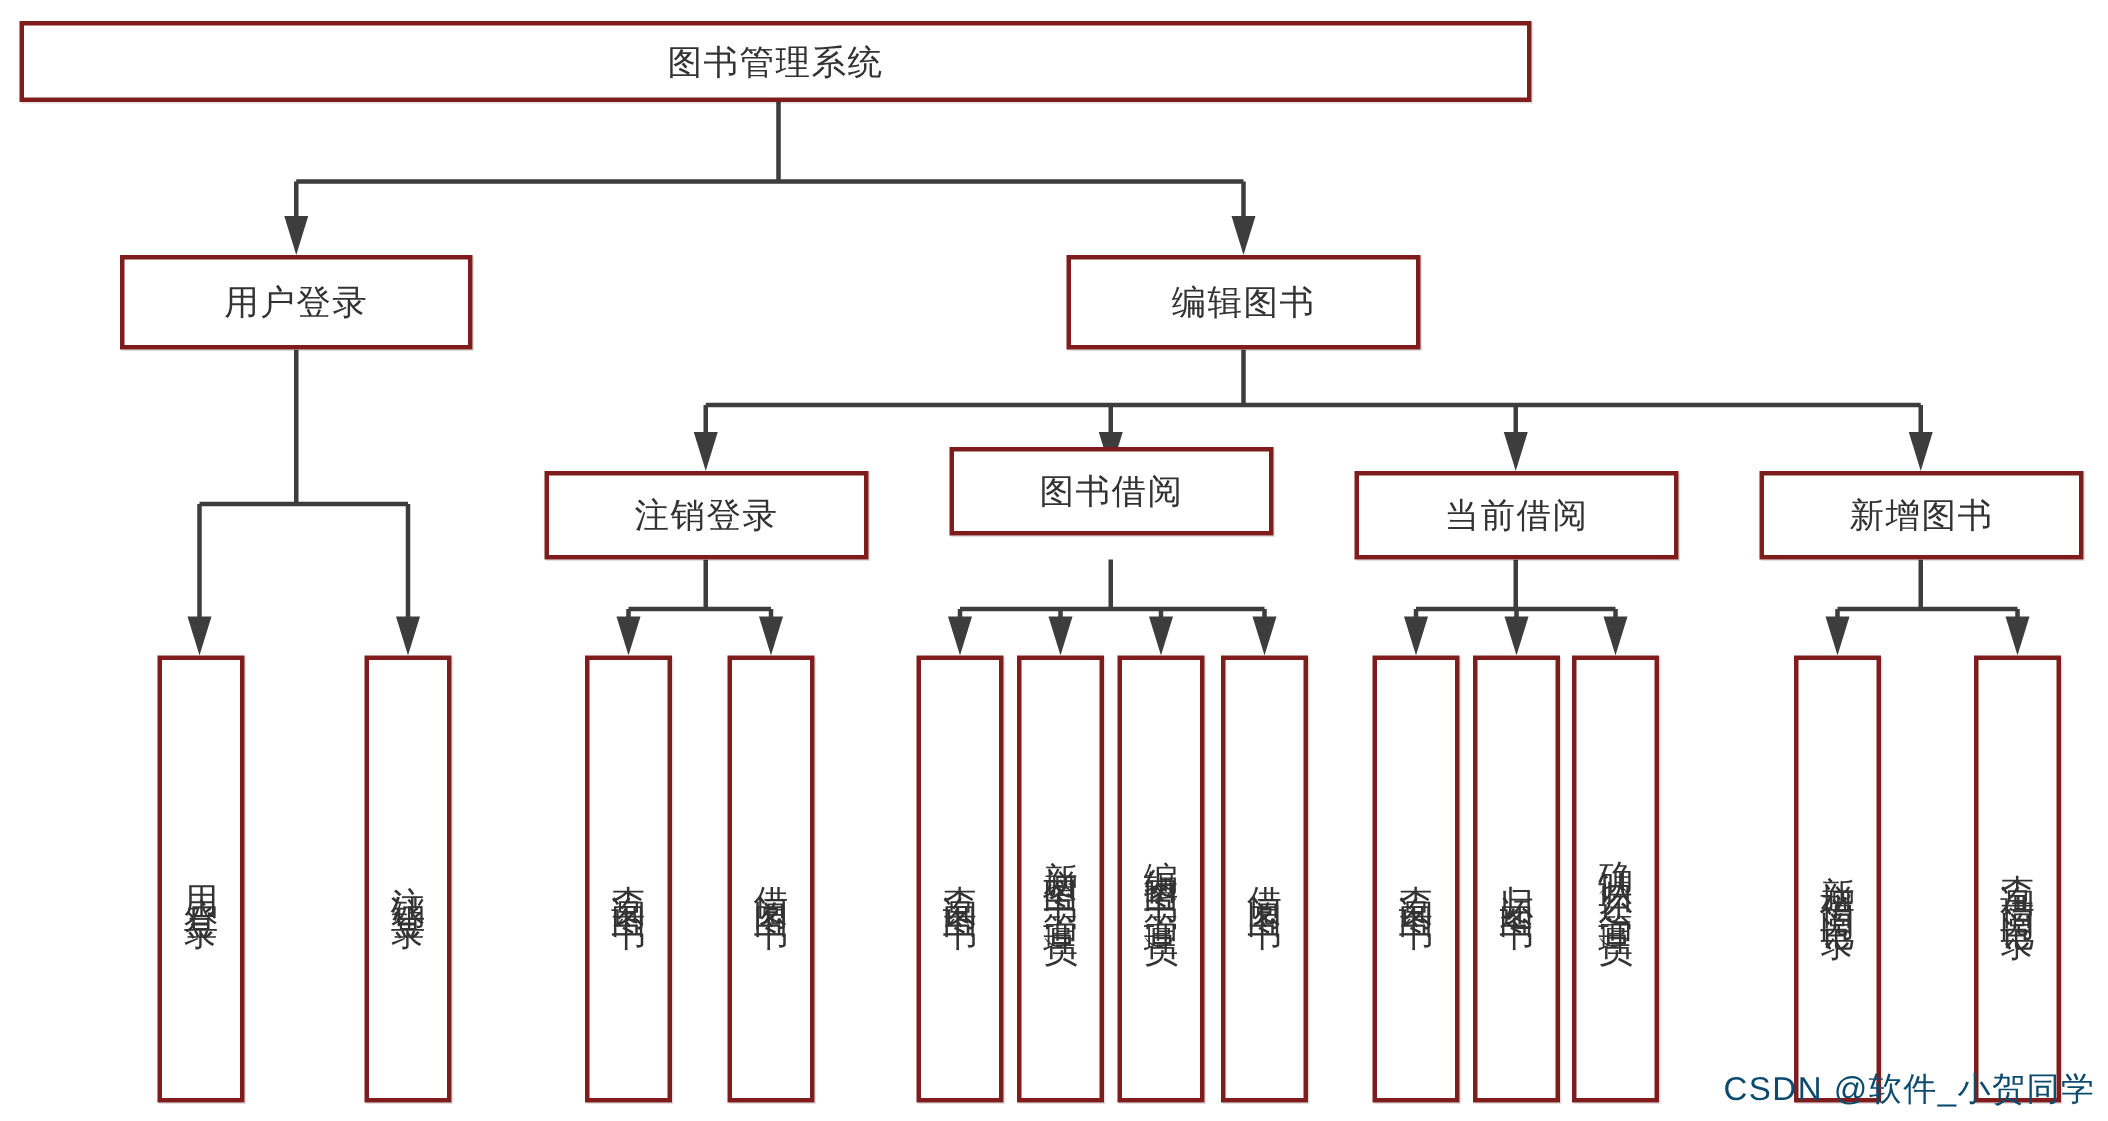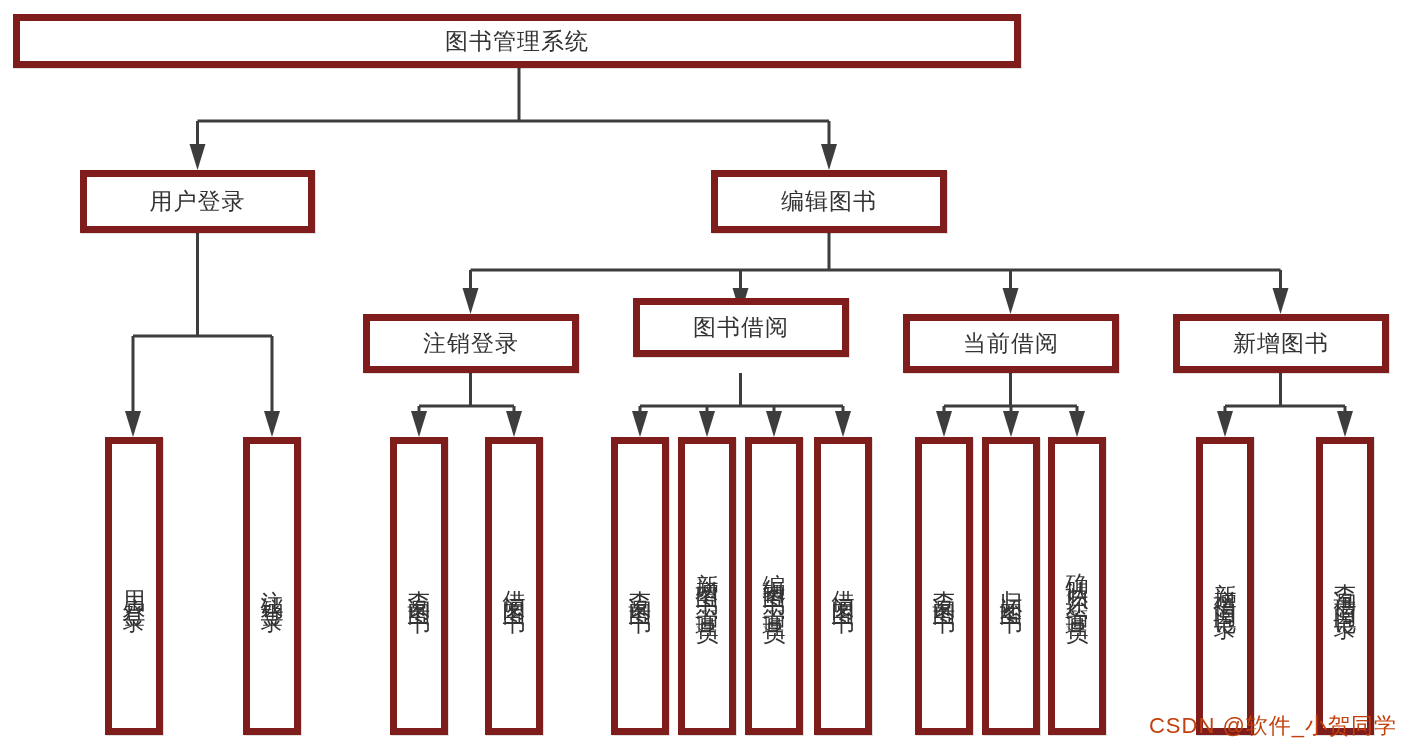--- a/index.html
+++ b/index.html
@@ -12,21 +12,21 @@
     overflow: hidden;
   }
   svg.connectors {
     position: absolute;
     left: 0; top: 0;
     width: 1405px; height: 747px;
   }
   .box {
     position: absolute;
     box-sizing: border-box;
-    border: 7px solid #7f1d1d;
+    border: 3px solid #7f1d1d;
     background: #ffffff;
     display: flex;
     align-items: center;
     justify-content: center;
     color: #333333;
     box-shadow: 1px 1px 0 rgba(0,0,0,0.12);
   }
   .box .hlabel {
     font-size: 23px;
     letter-spacing: 1px;
@@ -39,21 +39,21 @@
     font-size: 23px;
     letter-spacing: 7px;
     line-height: 1;
     color: #333333;
   }
   .watermark {
     position: absolute;
     right: 8px;
     bottom: 6px;
     font-size: 22px;
-    color: #c2410c;
+    color: #0c4a6e;
     letter-spacing: 1px;
     white-space: nowrap;
   }
 </style>
 </head>
 <body>
 
 <div class="canvas">
 
   <svg class="connectors" viewBox="0 0 1405 747" xmlns="http://www.w3.org/2000/svg">

